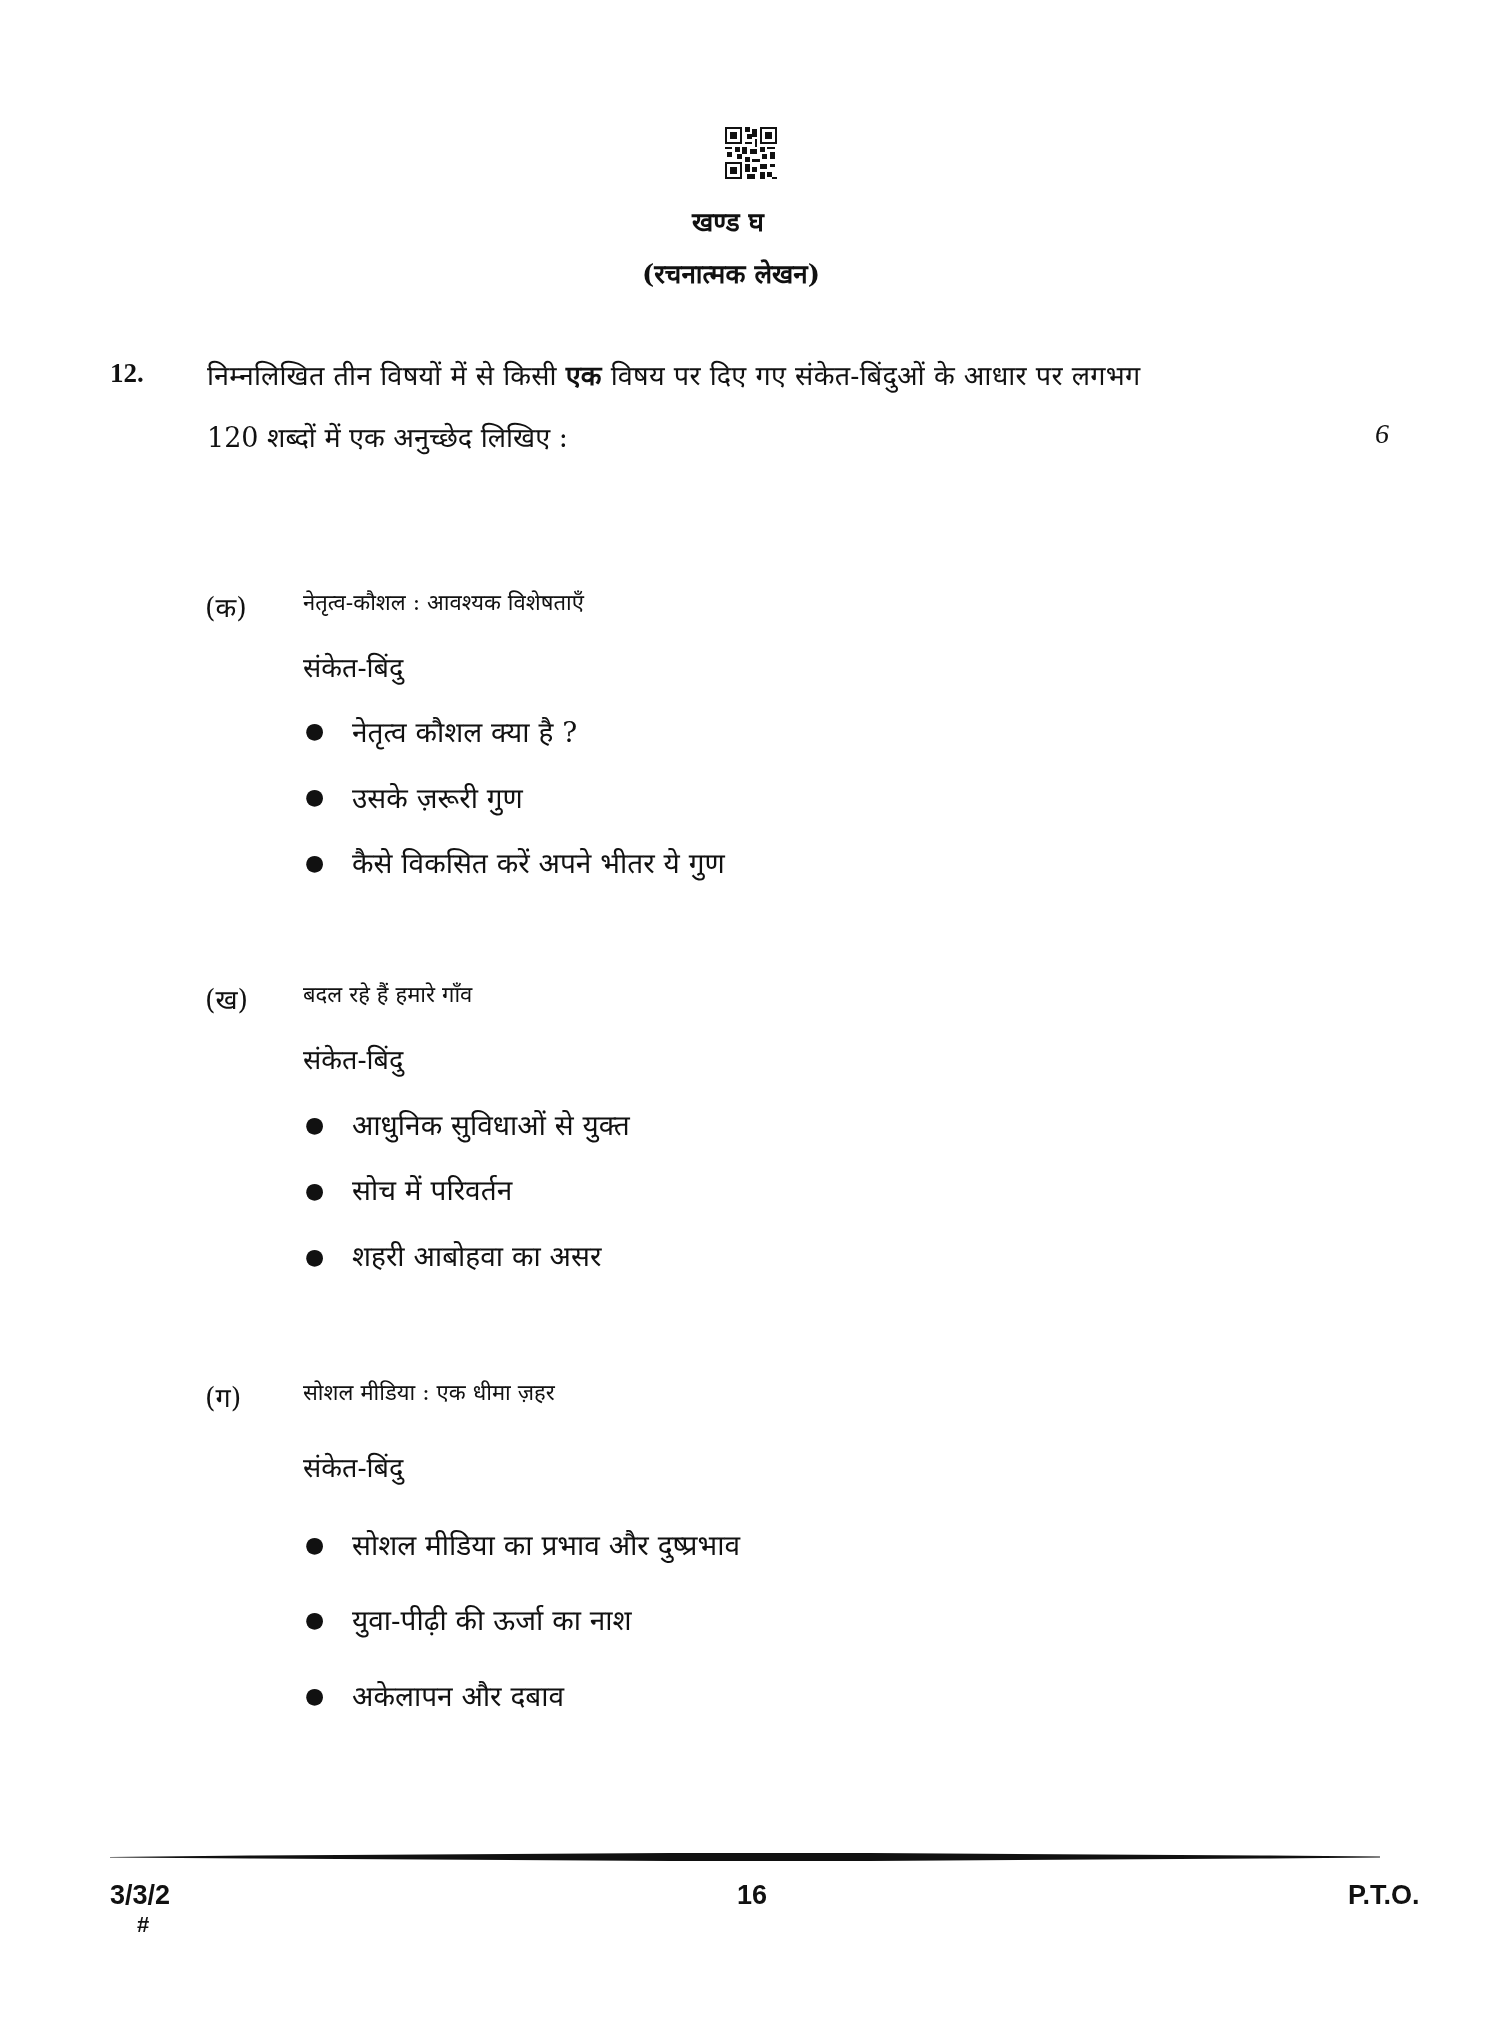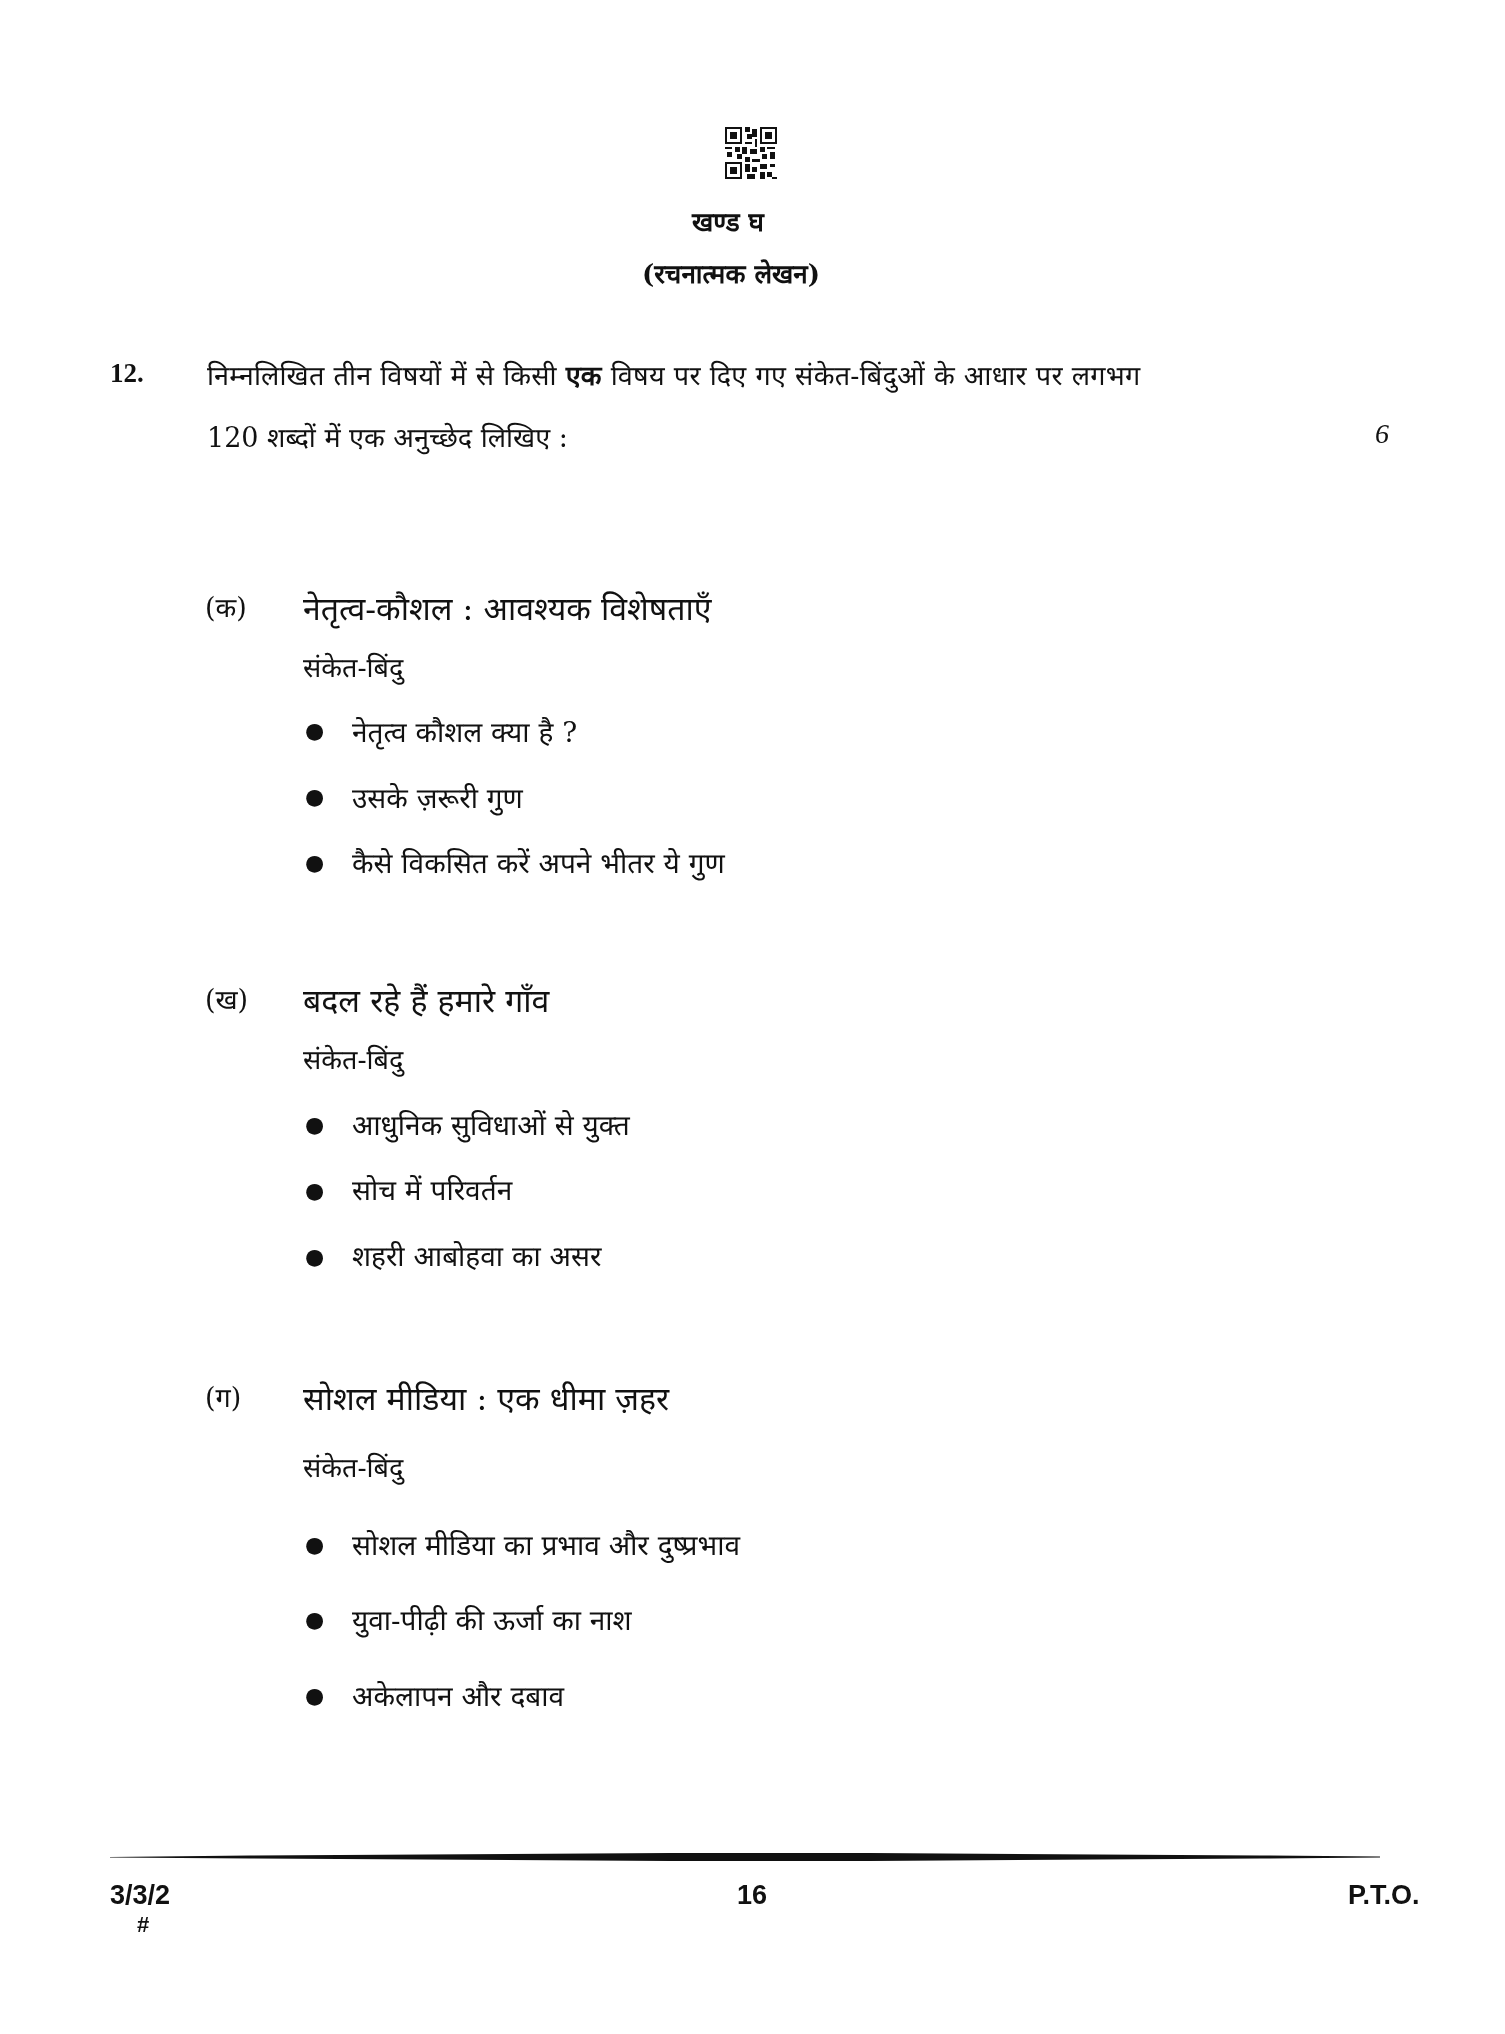--- a/index.html
+++ b/index.html
@@ -7,21 +7,21 @@
          font-family:"DejaVu Serif", "Liberation Serif", serif; color:#111; }
   .abs { position:absolute; }
   .qr { left:725px; top:127px; width:52px; height:52px; }
   .section-title { left:0; width:1456px; top:203px; text-align:center; font-size:26px; font-weight:bold; }
   .section-sub { left:0; width:1462px; top:255px; text-align:center; font-size:26px; font-weight:bold; }
   .qnum { left:110px; top:358px; font-size:27px; font-weight:bold; font-family:"Liberation Serif", serif; }
   .qline1 { left:207px; top:356px; font-size:27px; white-space:nowrap; letter-spacing:0.3px; }
   .qline2 { left:207px; top:418px; font-size:27px; white-space:nowrap; }
   .marks { left:1375px; top:418px; font-size:28px; font-style:italic; font-family:"Liberation Serif", serif; }
   .label { font-size:27px; white-space:nowrap; }
-  .topic { font-size:32px; white-space:nowrap; }
+  .topic { font-size:22px; white-space:nowrap; }
   .hint { font-size:27px; white-space:nowrap; }
   .bullet { font-size:22px; }
   .item { font-size:28px; white-space:nowrap; }
   .rule { left:110px; top:1852px; width:1270px; height:10px; }
   .foot { font-family:"Liberation Sans", sans-serif; font-weight:bold; font-size:27px; }
   b { font-weight:bold; }
 </style>
 </head>
 <body>
 

